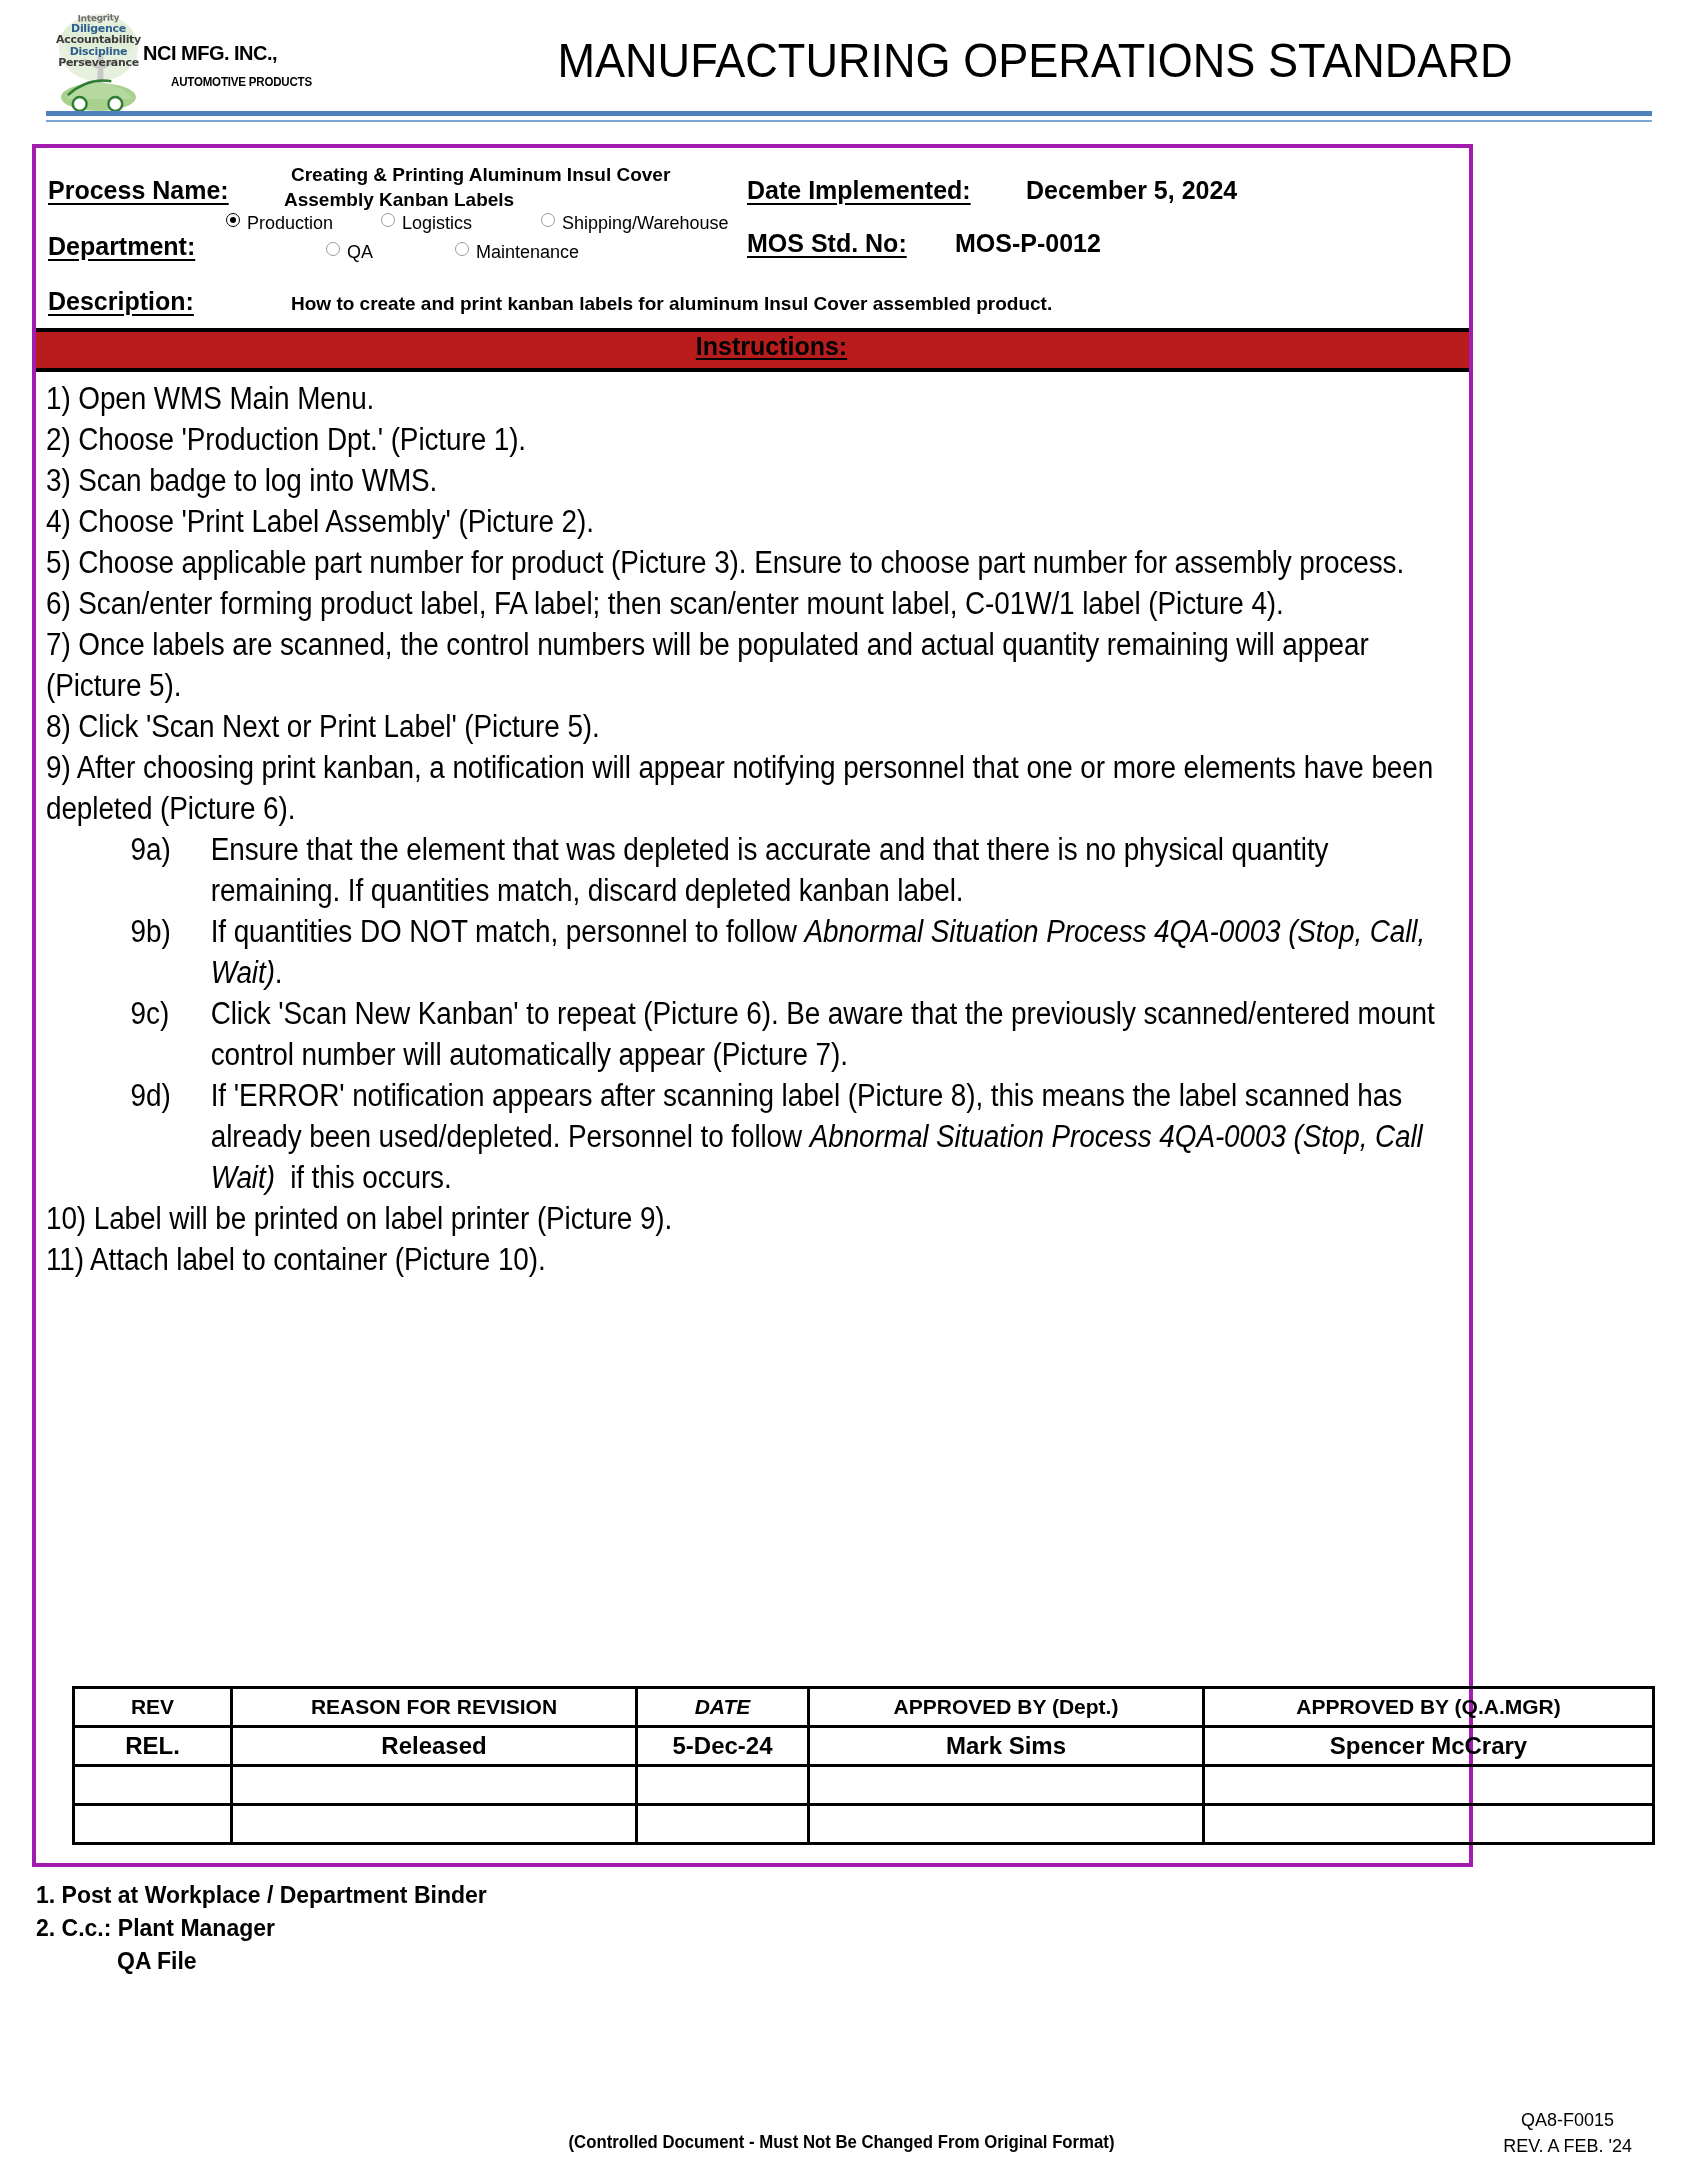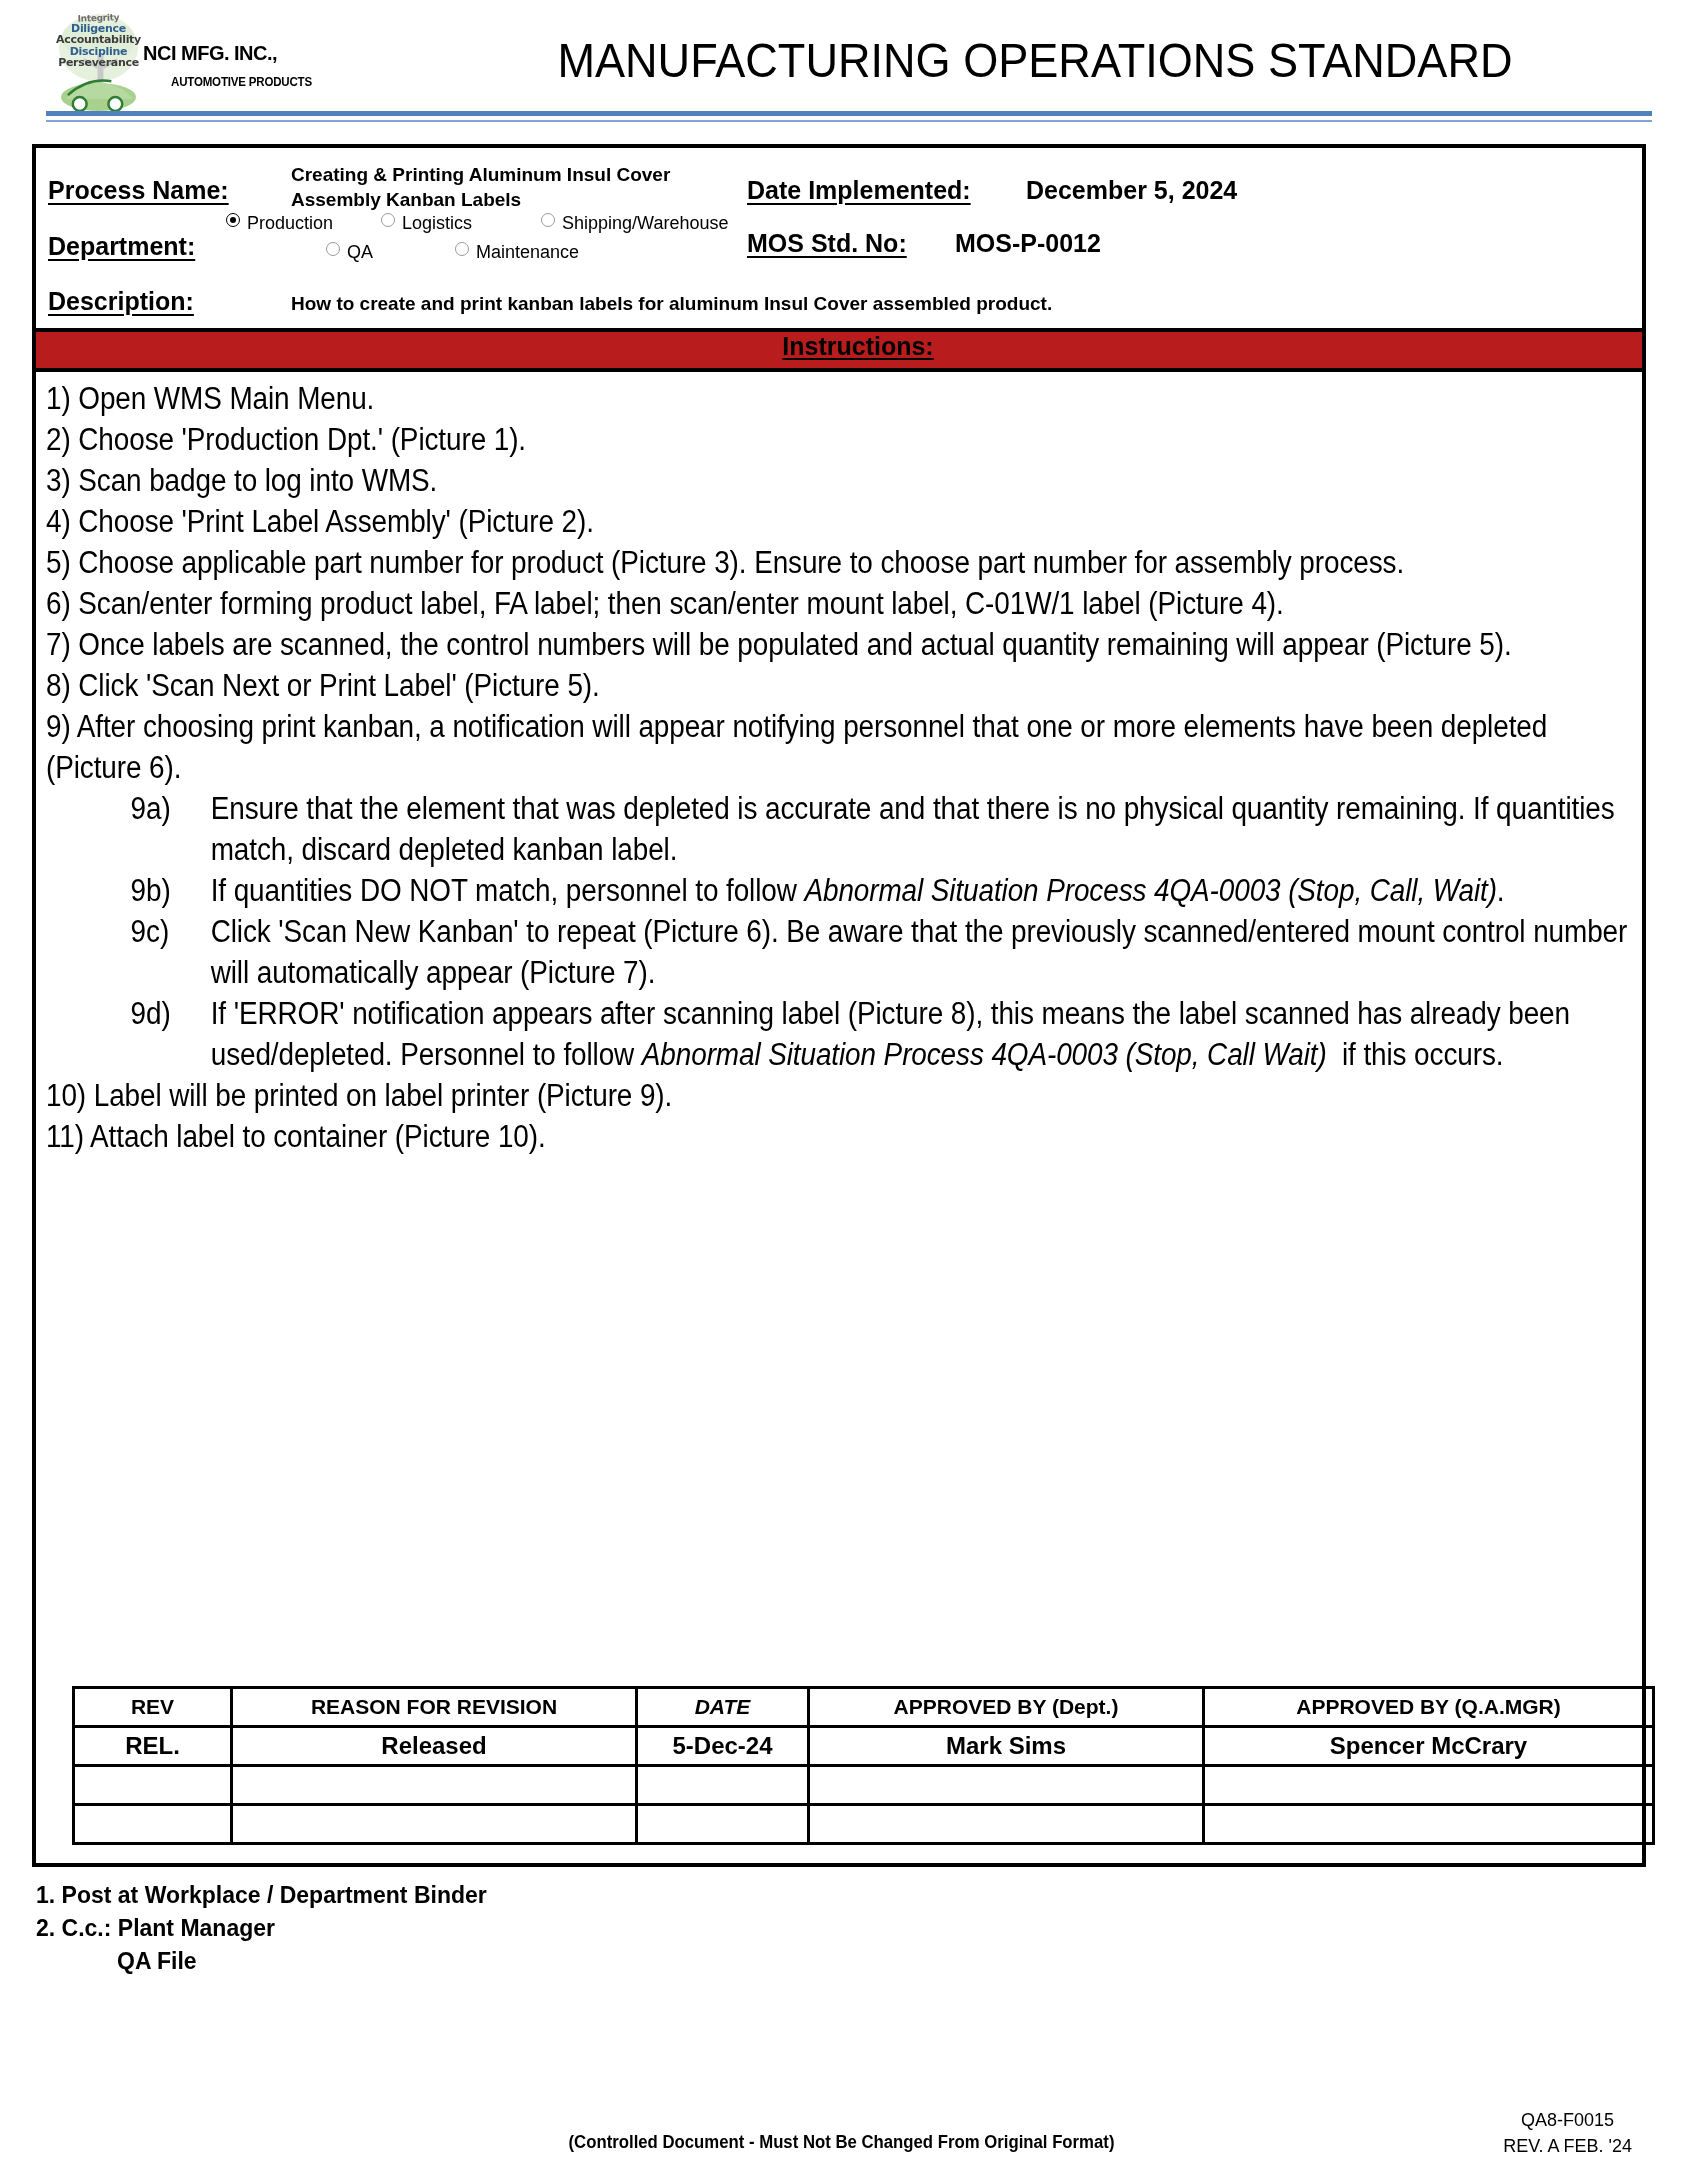--- a/index.html
+++ b/index.html
@@ -103,23 +103,23 @@
     background: #4f81bd;
   }
   .rule-thick { top: 111px; height: 5px; }
   .rule-thin  { top: 120px; height: 2px; background:#7ba7d7; }
 
   
   .outer {
     position: absolute;
     left: 32px;
     top: 144px;
-    width: 1614px;
+    width: 1441px;
     height: 1723px;
-    border: 4px solid #000000;
+    border: 4px solid #a21caf;
     box-sizing: border-box;
   }
 
   
   .info {
     position: absolute;
     left: 0; top: 0;
     width: 100%;
     height: 228px;
   }
@@ -346,21 +346,21 @@
     <div class="rule rule-thick"></div>
     <div class="rule rule-thin"></div>
   </div>
 
   <div class="outer">
 
     <div class="info">
 
       <div class="lbl" style="left:12px; top:28px;">Process Name:</div>
       <div class="val" style="left:255px; top:16px;">Creating &amp; Printing Aluminum Insul Cover</div>
-      <div class="val" style="left:255px; top:41px;">Assembly Kanban Labels</div>
+      <div class="val" style="left:248px; top:41px;">Assembly Kanban Labels</div>
 
       <div class="lbl" style="left:711px; top:28px;">Date Implemented:</div>
       <div class="val-lg" style="left:990px; top:28px;">December 5, 2024</div>
 
       <div class="lbl" style="left:12px; top:84px;">Department:</div>
 
       <div class="radio-item" style="left:190px; top:65px;">
         <span class="radio checked"></span>
         <span>Production</span>
       </div>

